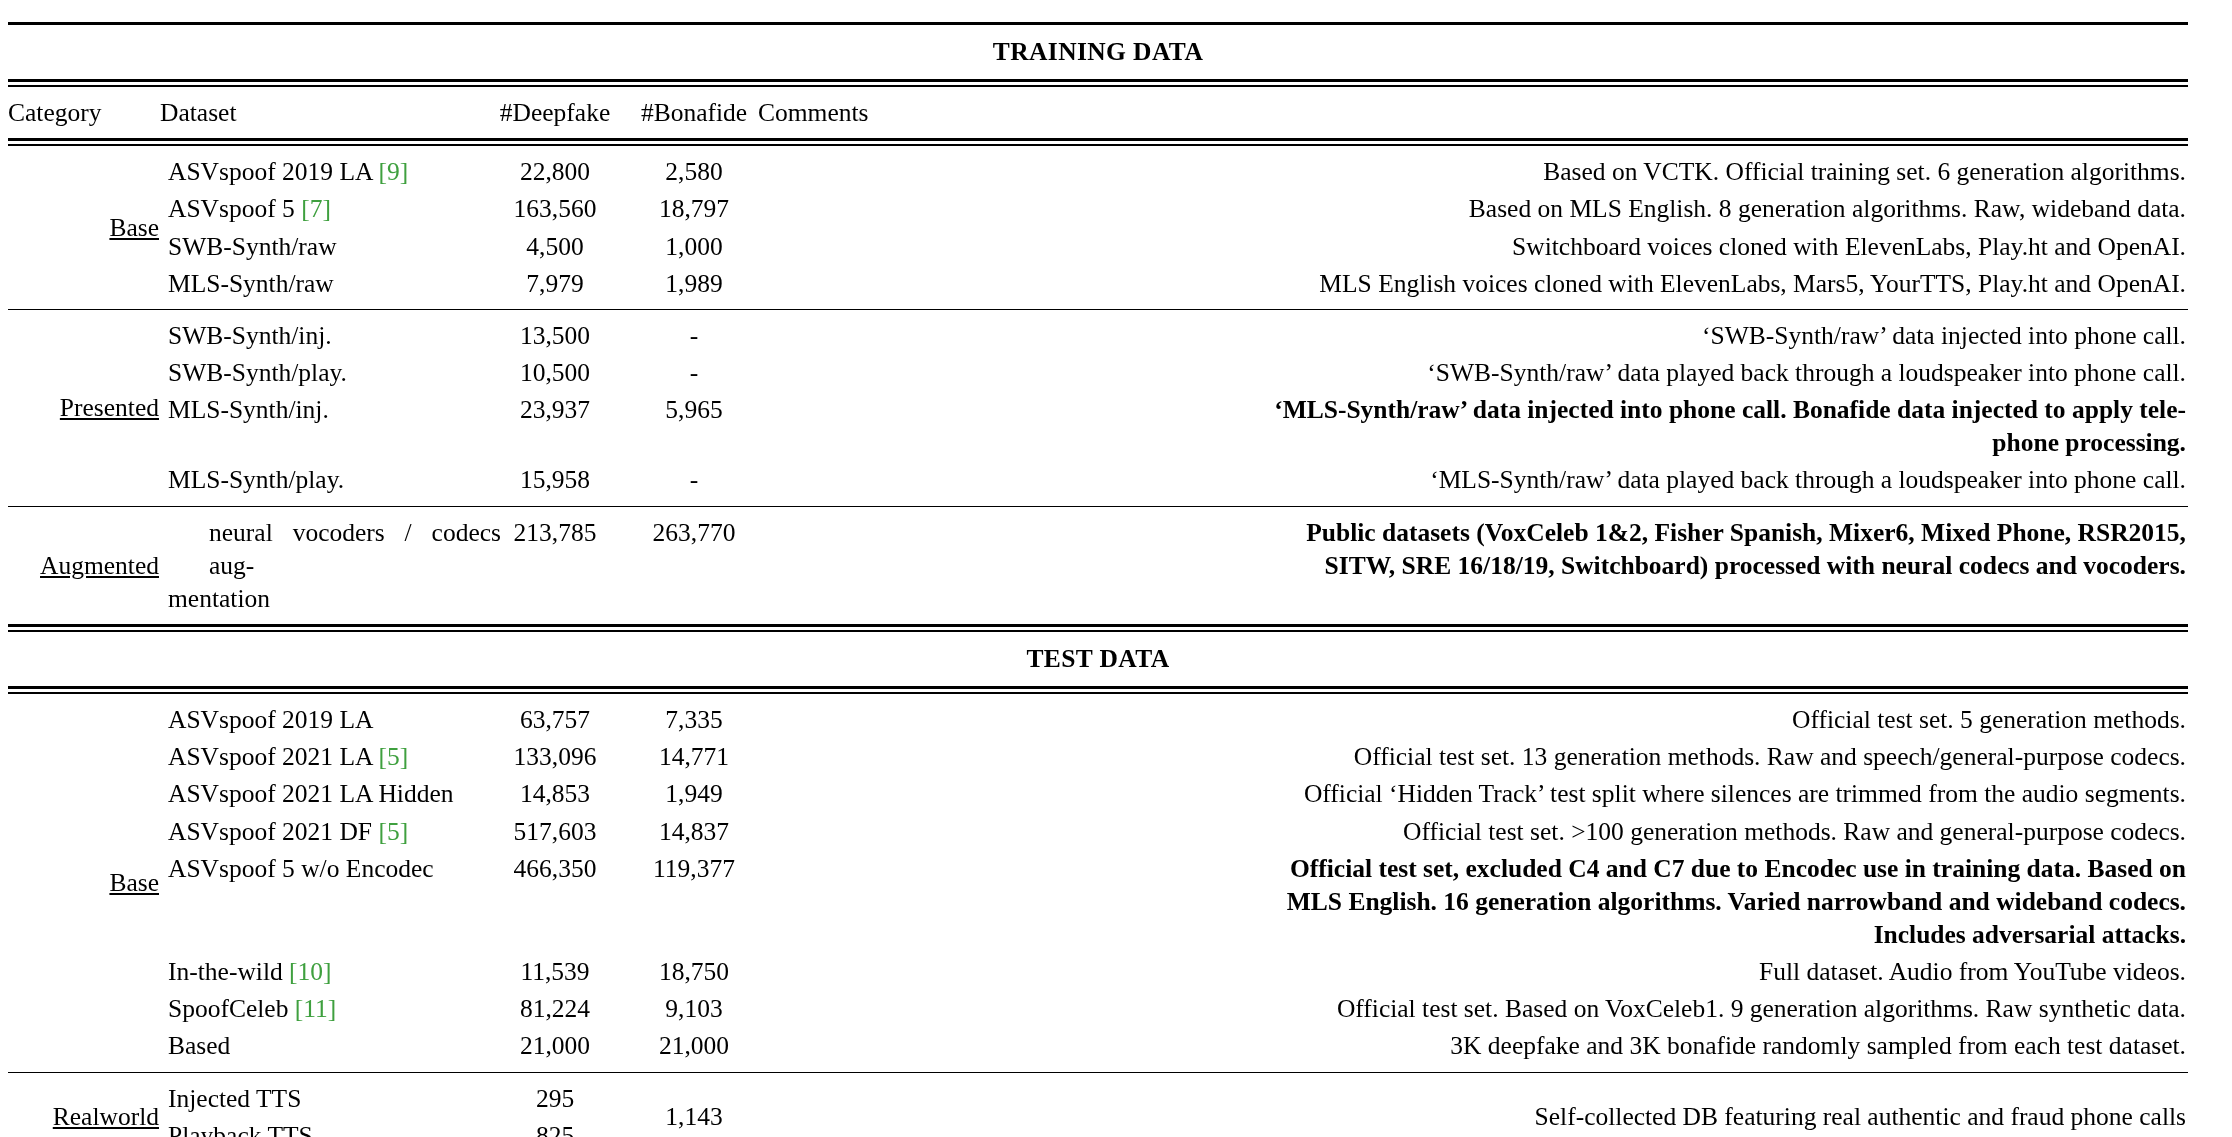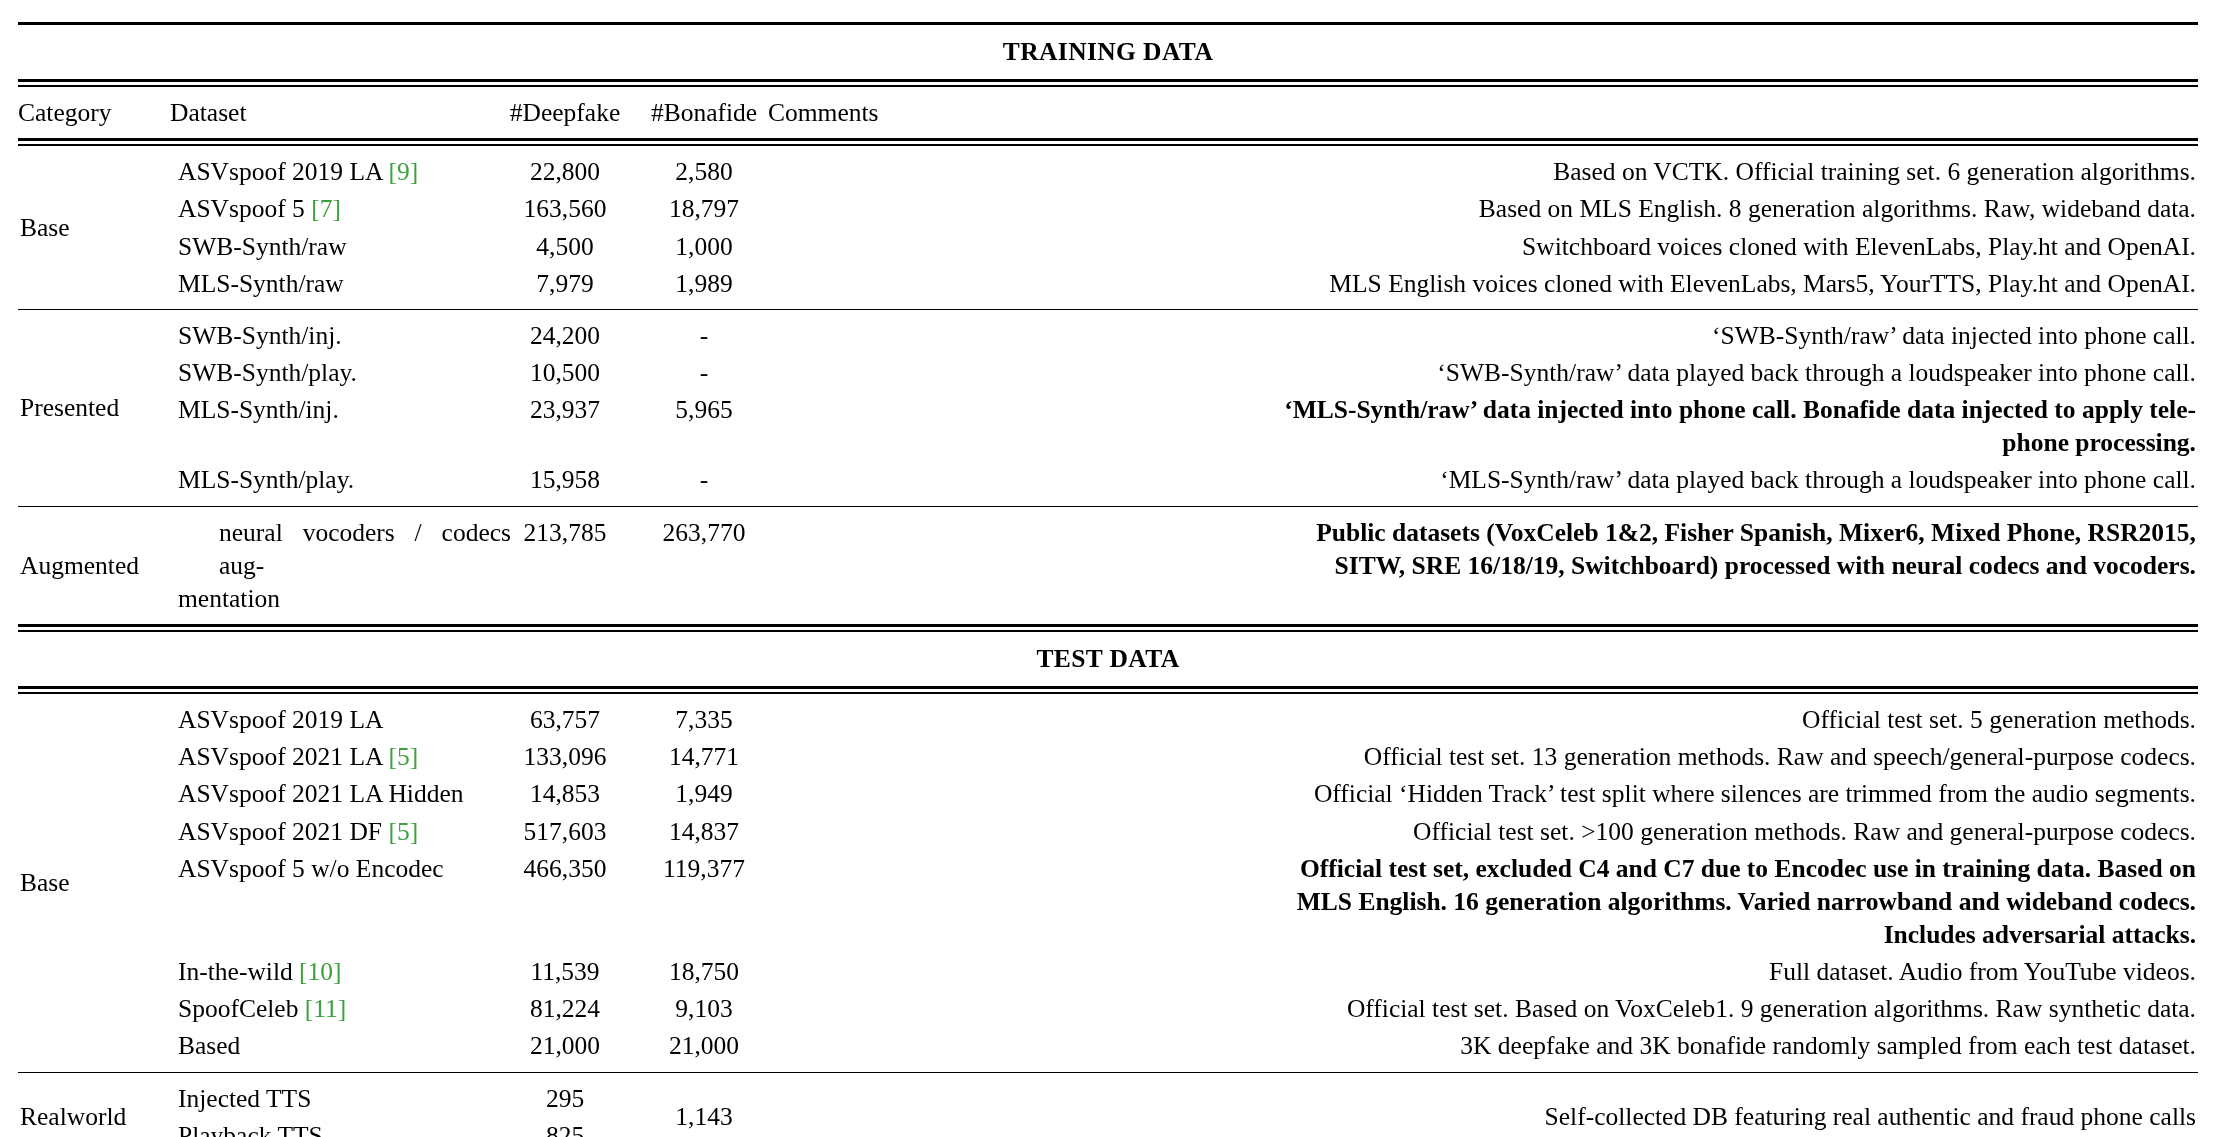--- a/index.html
+++ b/index.html
@@ -12,21 +12,21 @@
     height: 1137px;
     font-family: "Liberation Serif", "DejaVu Serif", serif;
     color: #000000;
     overflow: hidden;
   }
 
   .sheet {
     width: 2232px;
     height: 1137px;
     box-sizing: border-box;
-    padding: 22px 26px 14px 18px;
+    padding: 22px 26px 14px 8px;
     position: relative;
   }
 
   table.tbl {
     width: 2180px;
     border-collapse: collapse;
     table-layout: fixed;
     font-size: 25.5px;
     line-height: 1.30;
   }
@@ -66,22 +66,23 @@
   td.head {
     padding: 9px 0 9px 0;
     vertical-align: bottom;
     font-size: 25.5px;
   }
   td.head.num { text-align: center; }
 
   
   td.cat {
     vertical-align: middle;
-    text-align: left;
+    text-align: right;
     padding-left: 2px;
+    text-decoration: underline;
   }
   td.ds {
     vertical-align: top;
     text-align: left;
     padding-left: 8px;
   }
   td.num {
     vertical-align: top;
     text-align: center;
   }
@@ -179,21 +180,21 @@
       <tr class="rule-thin">
           <td colspan="5"></td>
         </tr>
       <tr class="spacer-sm">
           <td colspan="5"></td>
         </tr>
 
       <tr class="row">
         <td class="cat" rowspan="4">Presented</td>
         <td class="ds">SWB-Synth/inj.</td>
-        <td class="num">24,200</td>
+        <td class="num">13,500</td>
         <td class="num">-</td>
         <td class="com">‘SWB-Synth/raw’ data injected into phone call.</td>
       </tr>
       <tr class="row">
         <td class="ds">SWB-Synth/play.</td>
         <td class="num">10,500</td>
         <td class="num">-</td>
         <td class="com">‘SWB-Synth/raw’ data played back through a loudspeaker into phone call.</td>
       </tr>
       <tr class="row">

